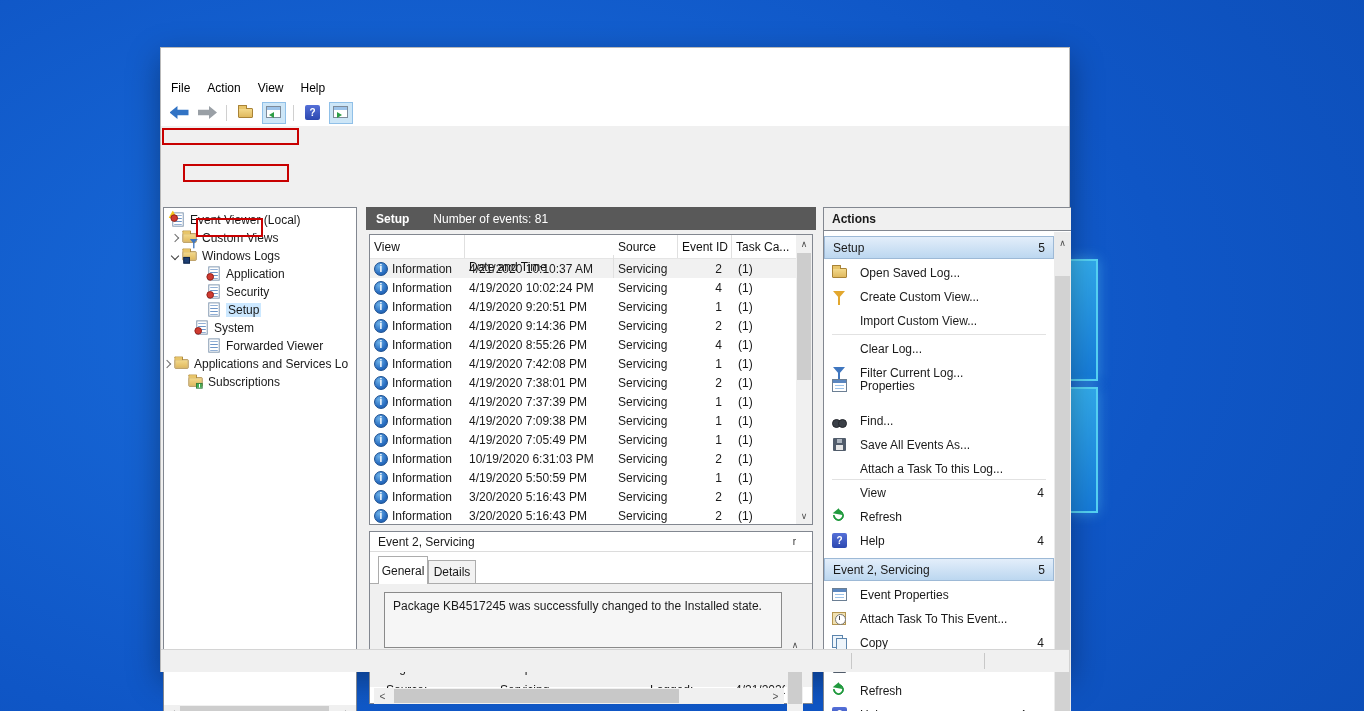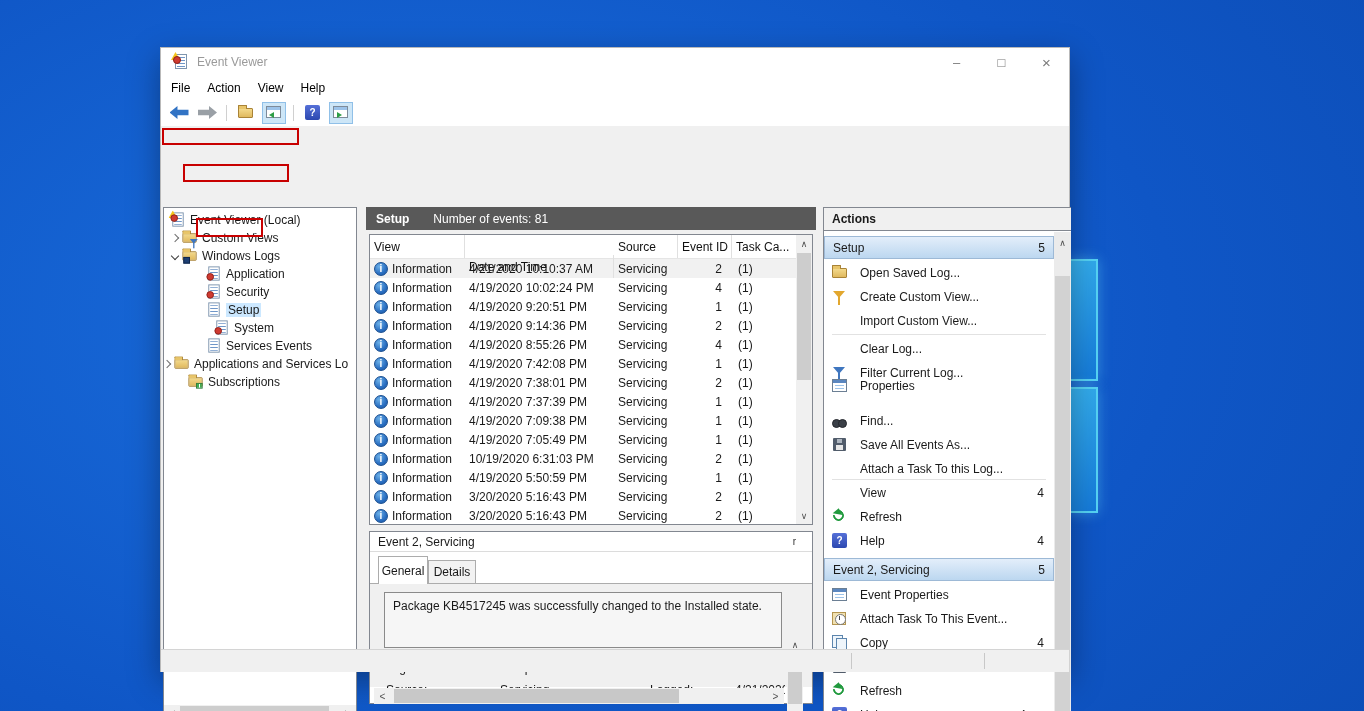--- a/index.html
+++ b/index.html
@@ -213,33 +213,20 @@
 </style>
 </head>
 <body>
 
 <div class="desktop">
   <div class="logo-pane pane1"></div>
   <div class="logo-pane pane2"></div>
 
   <div class="window">
 
-    <div class="titlebar">
-      <span class="i16" style="margin-left:12px">
-        <span class="ic-page"></span>
-        <span class="warn-tri"></span>
-        <span class="dot-red" style="position:absolute;left:3px;top:9px"></span>
-      </span>
-      <span class="title">Event Viewer</span>
-      <div class="win-controls">
-        <span class="ctrl">–</span>
-        <span class="ctrl">□</span>
-        <span class="ctrl" style="font-size:15px">×</span>
-      </div>
-    </div>
 
     <div class="menubar">
       <span class="menu-item">File</span>
       <span class="menu-item">Action</span>
       <span class="menu-item">View</span>
       <span class="menu-item">Help</span>
     </div>
 
     <div class="toolbar">
       <span class="tbtn">
@@ -310,31 +297,31 @@
               <span class="ic-page dot-red"></span>
             </span>
           <span>Security</span>
         </div>
         <div class="tree-item" style="padding-left:42px">
           <span class="i16">
               <span class="ic-page"></span>
             </span>
           <span class="lbl-sel">Setup</span>
         </div>
-        <div class="tree-item" style="padding-left:50px">
+        <div class="tree-item" style="padding-left:30px">
           <span class="i16">
               <span class="ic-page dot-red"></span>
             </span>
           <span>System</span>
         </div>
         <div class="tree-item" style="padding-left:42px">
           <span class="i16">
               <span class="ic-page"></span>
             </span>
-          <span>Services Events</span>
+          <span>Forwarded Viewer</span>
         </div>
         <div class="tree-item" style="padding-left:0">
           <span class="exp col"></span>
           <span class="i16">
               <span class="ic-folder"></span>
             </span>
           <span>Applications and Services Lo</span>
         </div>
         <div class="tree-item" style="padding-left:24px">
           <span class="i16">

